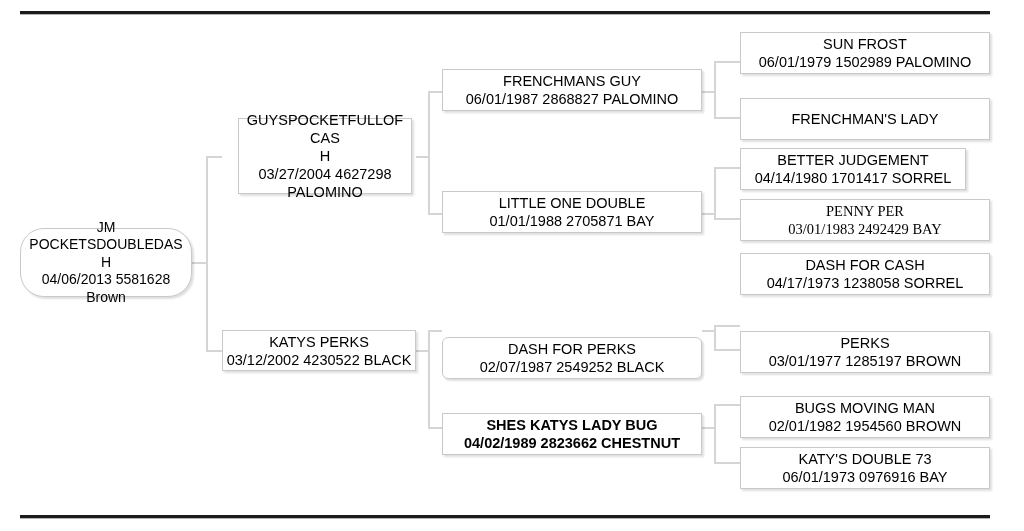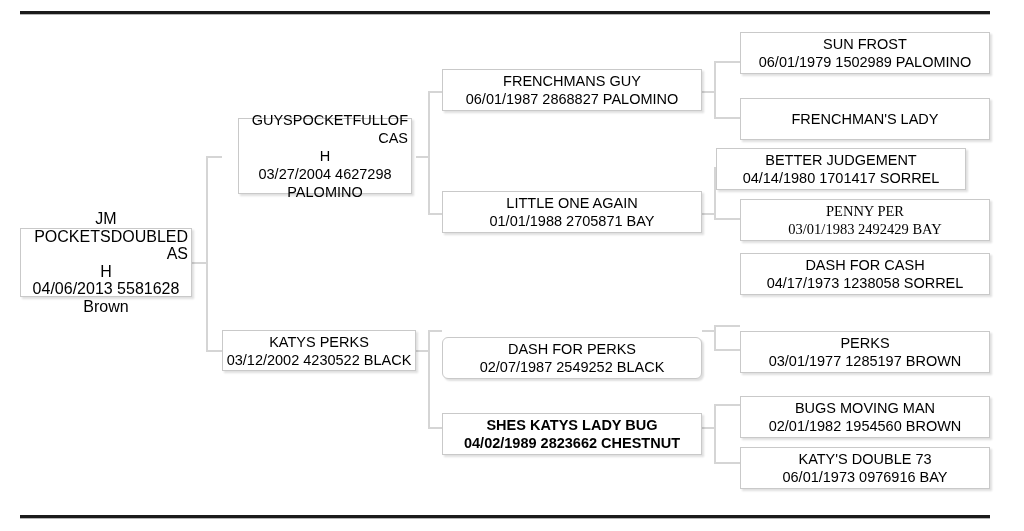--- a/index.html
+++ b/index.html
@@ -41,26 +41,25 @@
     justify-content: center;
     text-align: center;
     color: #000000;
     font-size: 14.5px;
     line-height: 18px;
     padding: 1px 3px;
   }
   .node .nm {
     white-space: normal;
     word-break: break-all;
-    text-align: right;
   }
   .node .dt {
     white-space: pre;
   }
-  .node.gen0 { font-size: 16px; line-height: 17.5px; }
+  .node.gen0 { font-size: 14px; line-height: 17.5px; border-radius: 24px; }
 
   
   .lnk {
     position: absolute;
     background: #d5d5d5;
   }
   .lnk.h { height: 2px; }
   .lnk.v { width: 2px; }
 </style>
 </head>
@@ -125,21 +124,21 @@
     <div class="nm">KATYS PERKS</div>
     <div class="dt">03/12/2002 4230522 BLACK</div>
   </div>
 
   <div class="node" style="left:442px; top:69px; width:260px; height:42px;">
     <div class="nm">FRENCHMANS GUY</div>
     <div class="dt">06/01/1987 2868827 PALOMINO</div>
   </div>
 
   <div class="node" style="left:442px; top:191px; width:260px; height:42px;">
-    <div class="nm">LITTLE ONE AGAIN</div>
+    <div class="nm">LITTLE ONE DOUBLE</div>
     <div class="dt">01/01/1988 2705871 BAY</div>
   </div>
 
   <div class="node" style="left:442px; top:337px; width:260px; height:42px;border-radius:6px;">
     <div class="nm">DASH FOR PERKS</div>
     <div class="dt">02/07/1987 2549252 BLACK</div>
   </div>
 
   <div class="node" style="left:442px; top:413px; width:260px; height:42px;font-weight:bold;">
     <div class="nm">SHES KATYS LADY BUG</div>
@@ -148,21 +147,21 @@
 
   <div class="node" style="left:740px; top:32px; width:250px; height:42px;">
     <div class="nm">SUN FROST</div>
     <div class="dt">06/01/1979 1502989 PALOMINO</div>
   </div>
 
   <div class="node" style="left:740px; top:98px; width:250px; height:42px;">
     <div class="nm">FRENCHMAN'S LADY</div>
   </div>
 
-  <div class="node" style="left:716px; top:148px; width:250px; height:42px;">
+  <div class="node" style="left:740px; top:148px; width:226px; height:42px;">
     <div class="nm">BETTER JUDGEMENT</div>
     <div class="dt">04/14/1980 1701417 SORREL</div>
   </div>
 
   <div class="node" style="left:740px; top:199px; width:250px; height:42px;font-family:Liberation Serif, serif;">
     <div class="nm">PENNY PER</div>
     <div class="dt">03/01/1983 2492429 BAY</div>
   </div>
 
   <div class="node" style="left:740px; top:253px; width:250px; height:42px;">

